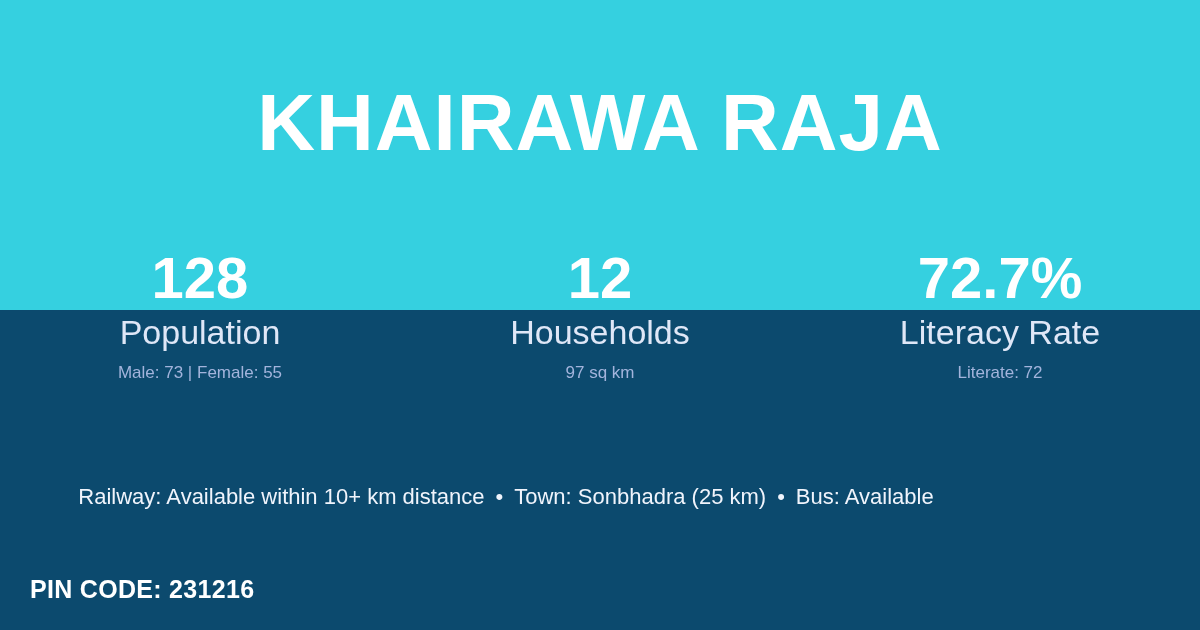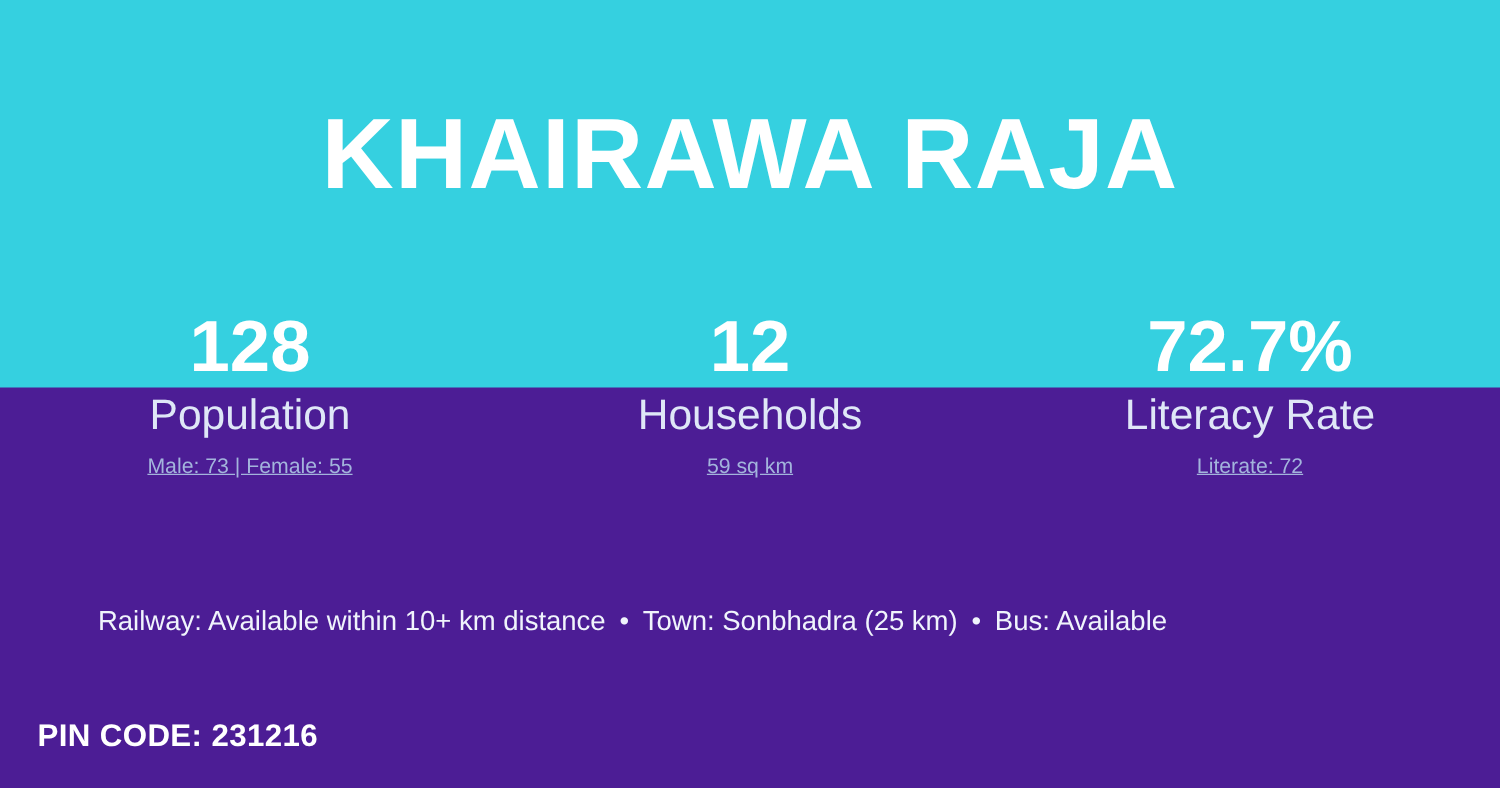--- a/index.html
+++ b/index.html
@@ -12,21 +12,21 @@
     height: 630px;
     overflow: hidden;
     font-family: "Liberation Sans", sans-serif;
     background: #2a53b5;
   }
 
   .card {
     position: relative;
     width: 1200px;
     height: 630px;
-    background: #4c1d95;
+    background: #0c4a6e;
     overflow: hidden;
   }
 
   
   .hero {
     position: absolute;
     top: 0;
     left: 0;
     width: 1200px;
     height: 310px;
@@ -97,21 +97,20 @@
     line-height: 1.15;
     white-space: nowrap;
   }
   .stat-sub {
     margin-top: 11px;
     color: #a3b4dc;
     font-size: 17px;
     font-weight: 400;
     line-height: 1.15;
     white-space: nowrap;
-    text-decoration: underline;
   }
 
   
   .info-row {
     position: absolute;
     top: 484px;
     left: 0;
     width: 1012px;
     text-align: center;
     color: #f0f4fc;
@@ -163,21 +162,21 @@
 
     <div class="stat">
       <div class="stat-value">128</div>
       <div class="stat-label">Population</div>
       <div class="stat-sub">Male: 73 | Female: 55</div>
     </div>
 
     <div class="stat">
       <div class="stat-value">12</div>
       <div class="stat-label">Households</div>
-      <div class="stat-sub">59 sq km</div>
+      <div class="stat-sub">97 sq km</div>
     </div>
 
     <div class="stat">
       <div class="stat-value">72.7%</div>
       <div class="stat-label">Literacy Rate</div>
       <div class="stat-sub">Literate: 72</div>
     </div>
 
   </div>
 

